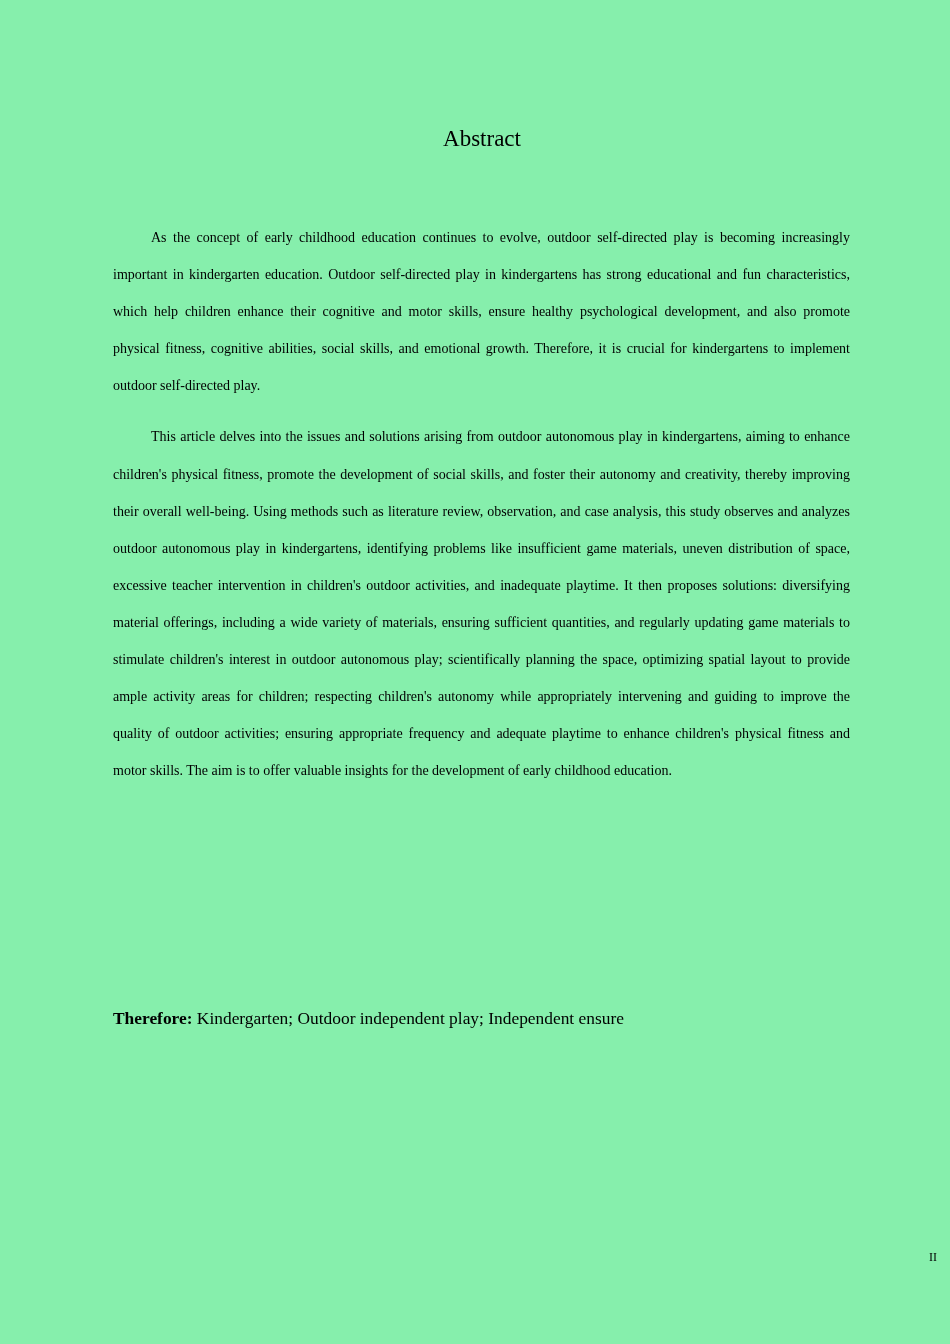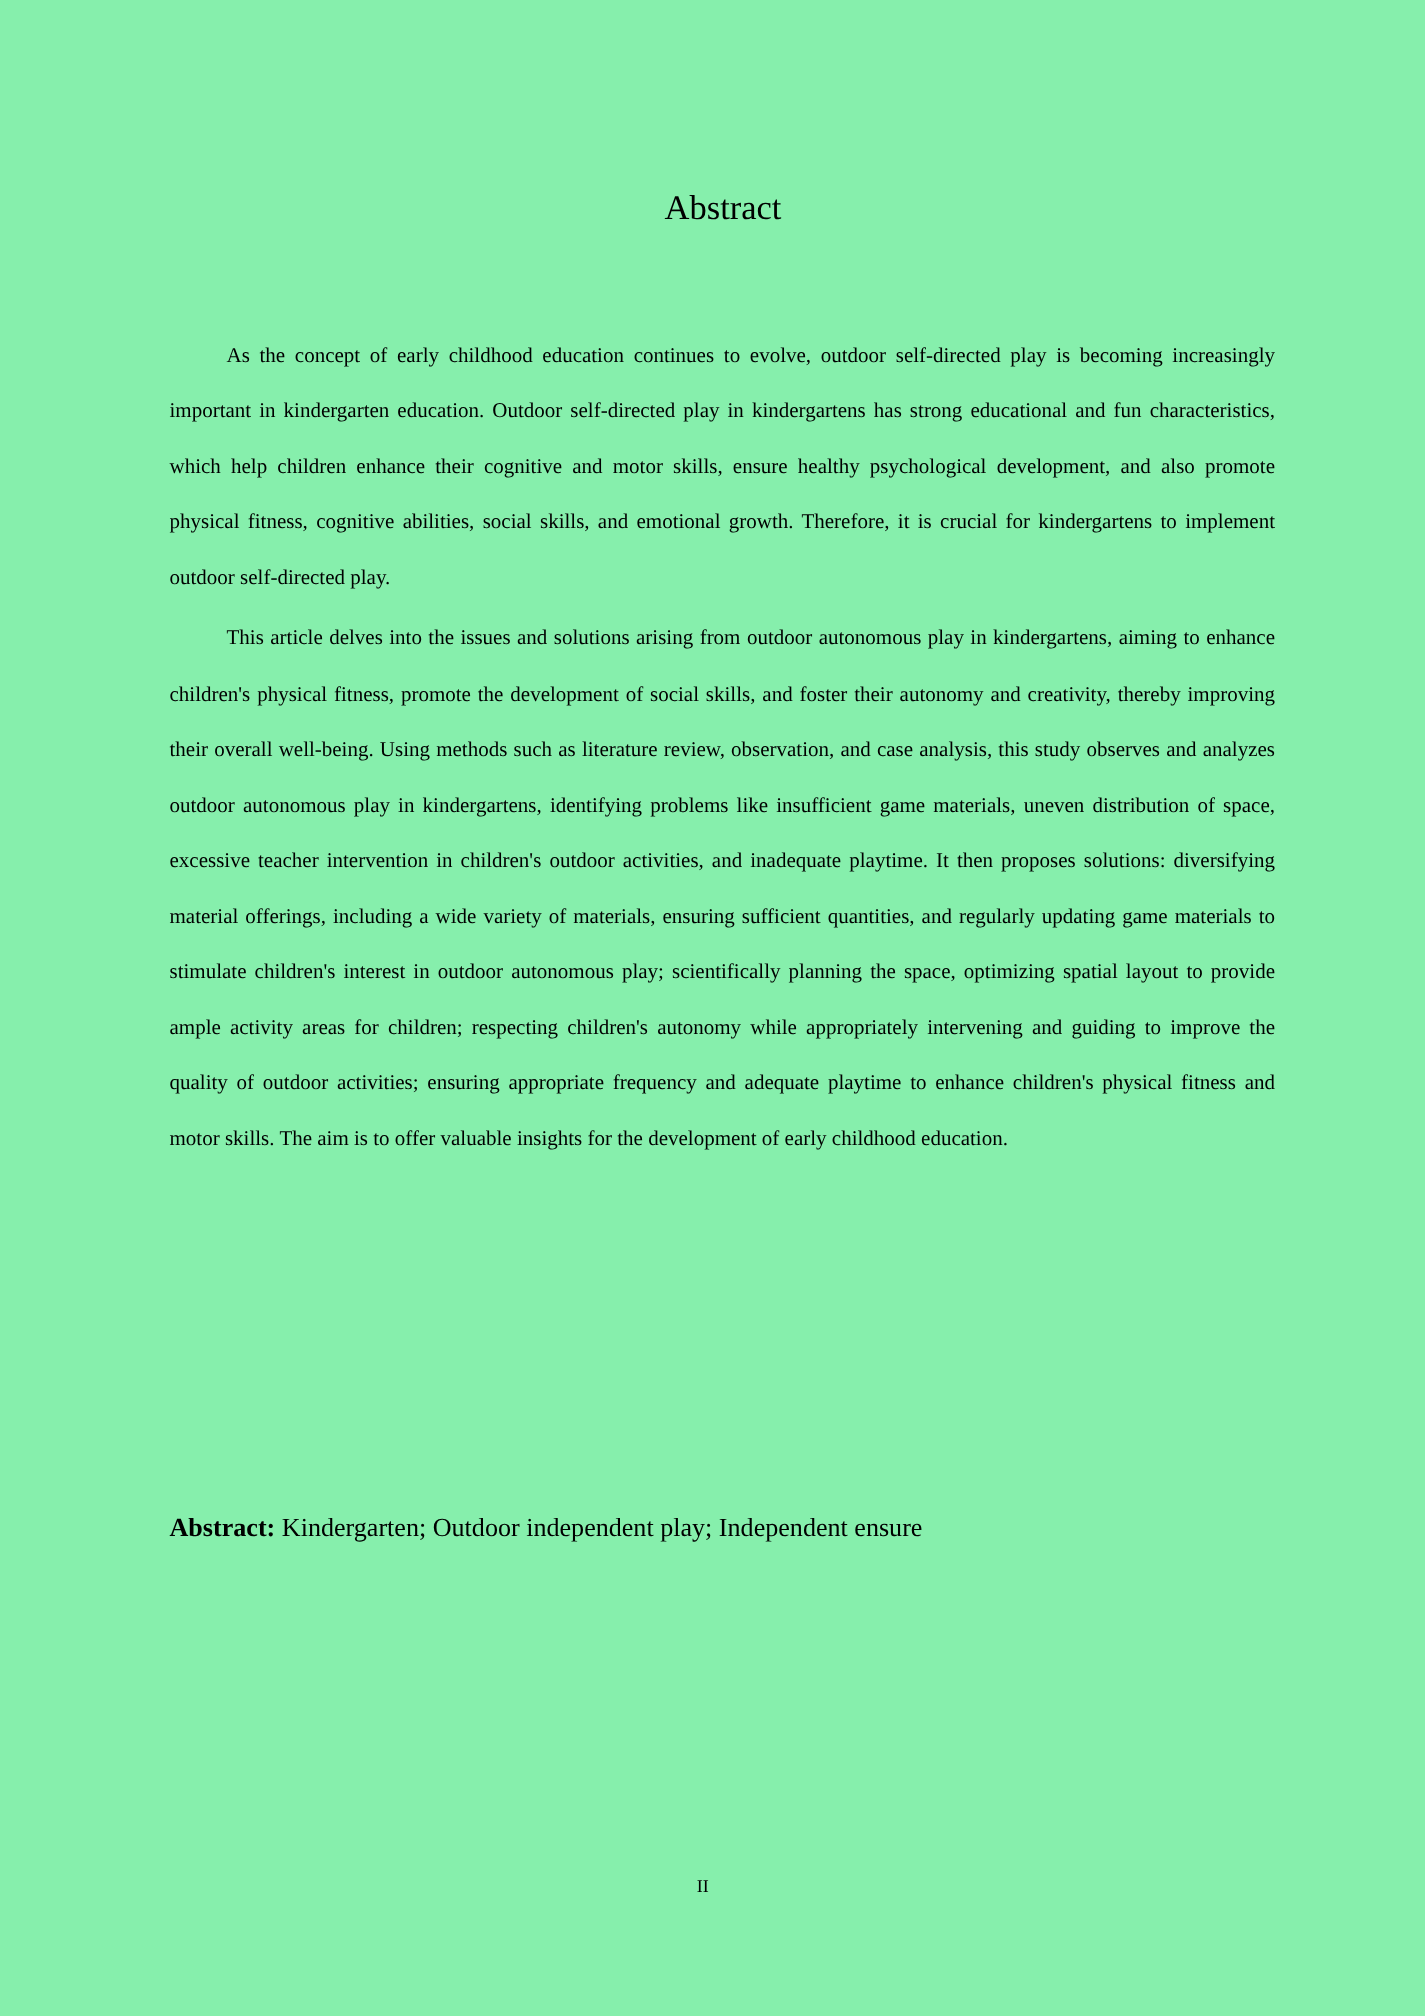--- a/index.html
+++ b/index.html
@@ -42,51 +42,51 @@
     }
     .para {
       margin: 0;
       font-size: 14px;
       line-height: 37.1px;
       text-align: justify;
       text-indent: 38px;
       font-family: Liberation Serif, serif;
     }
     .para + .para {
-      margin-top: 3px;
+      margin-top: 14px;
     }
     .keywords {
       position: absolute;
       left: 113px;
       top: 1003px;
       width: 737px;
       font-size: 17.4px;
       line-height: 30px;
       margin: 0;
     }
     .keywords .kw-label {
       font-weight: bold;
     }
     .page-number {
       position: absolute;
       top: 1248px;
       left: 0;
       width: 937px;
-      text-align: center;
+      text-align: right;
       font-size: 12px;
       line-height: 18px;
     }
   </style>
 </head>
 <body>
 
 <div class="page">
   <h1 class="title">Abstract</h1>
 
   <div class="body-text">
     <p class="para">As the concept of early childhood education continues to evolve, outdoor self-directed play is becoming increasingly important in kindergarten education. Outdoor self-directed play in kindergartens has strong educational and fun characteristics, which help children enhance their cognitive and motor skills, ensure healthy psychological development, and also promote physical fitness, cognitive abilities, social skills, and emotional growth. Therefore, it is crucial for kindergartens to implement outdoor self-directed play.</p>
     <p class="para">This article delves into the issues and solutions arising from outdoor autonomous play in kindergartens, aiming to enhance children's physical fitness, promote the development of social skills, and foster their autonomy and creativity, thereby improving their overall well-being. Using methods such as literature review, observation, and case analysis, this study observes and analyzes outdoor autonomous play in kindergartens, identifying problems like insufficient game materials, uneven distribution of space, excessive teacher intervention in children's outdoor activities, and inadequate playtime. It then proposes solutions: diversifying material offerings, including a wide variety of materials, ensuring sufficient quantities, and regularly updating game materials to stimulate children's interest in outdoor autonomous play; scientifically planning the space, optimizing spatial layout to provide ample activity areas for children; respecting children's autonomy while appropriately intervening and guiding to improve the quality of outdoor activities; ensuring appropriate frequency and adequate playtime to enhance children's physical fitness and motor skills. The aim is to offer valuable insights for the development of early childhood education.</p>
   </div>
 
-  <p class="keywords"><span class="kw-label">Abstract:</span><span> Kindergarten; Outdoor independent play; Independent ensure</span></p>
+  <p class="keywords"><span class="kw-label">Therefore:</span><span> Kindergarten; Outdoor independent play; Independent ensure</span></p>
 
   <div class="page-number">II</div>
 </div>
 
 </body></html>

